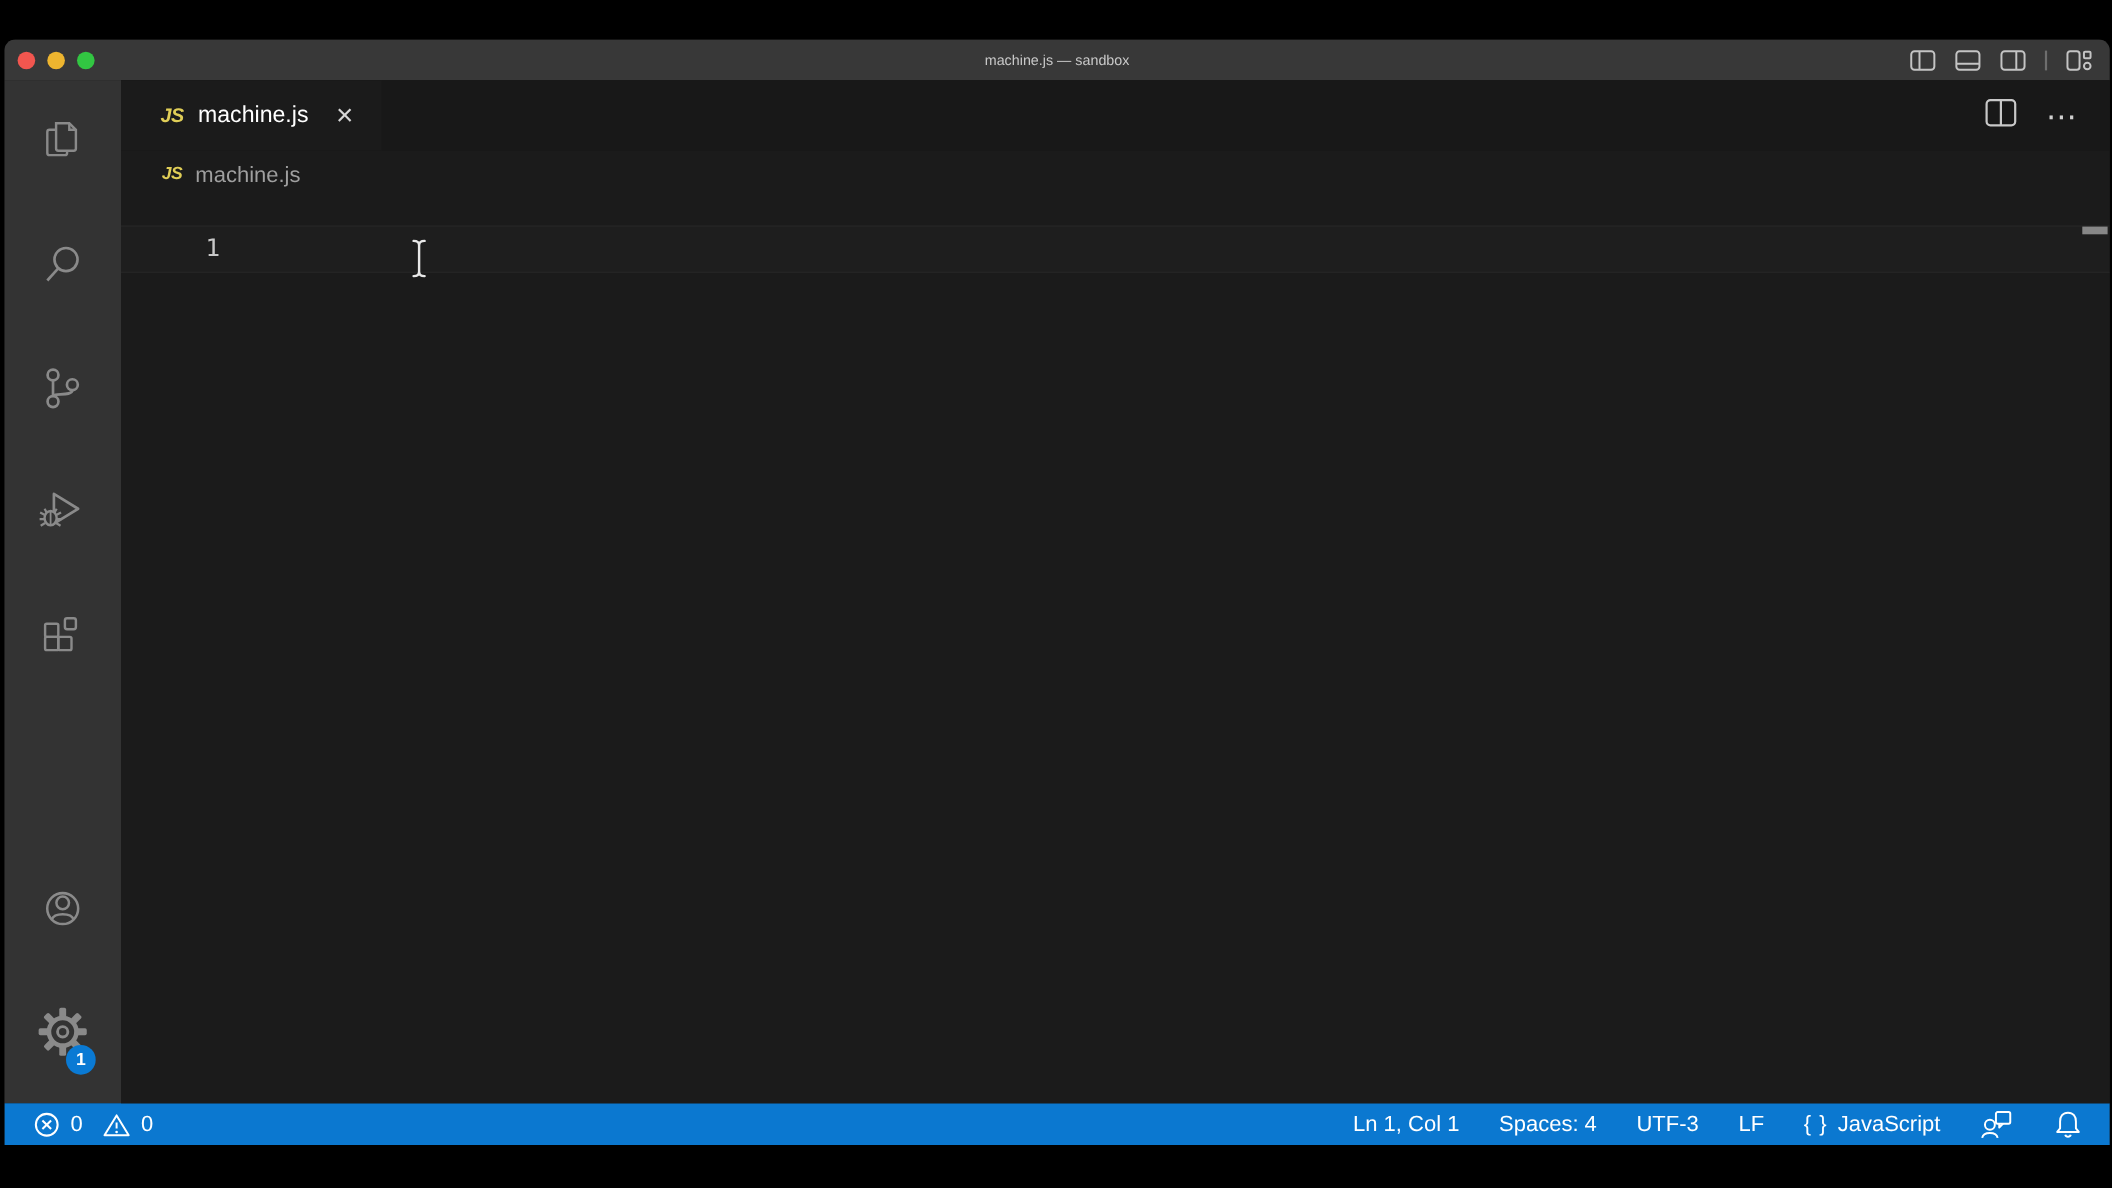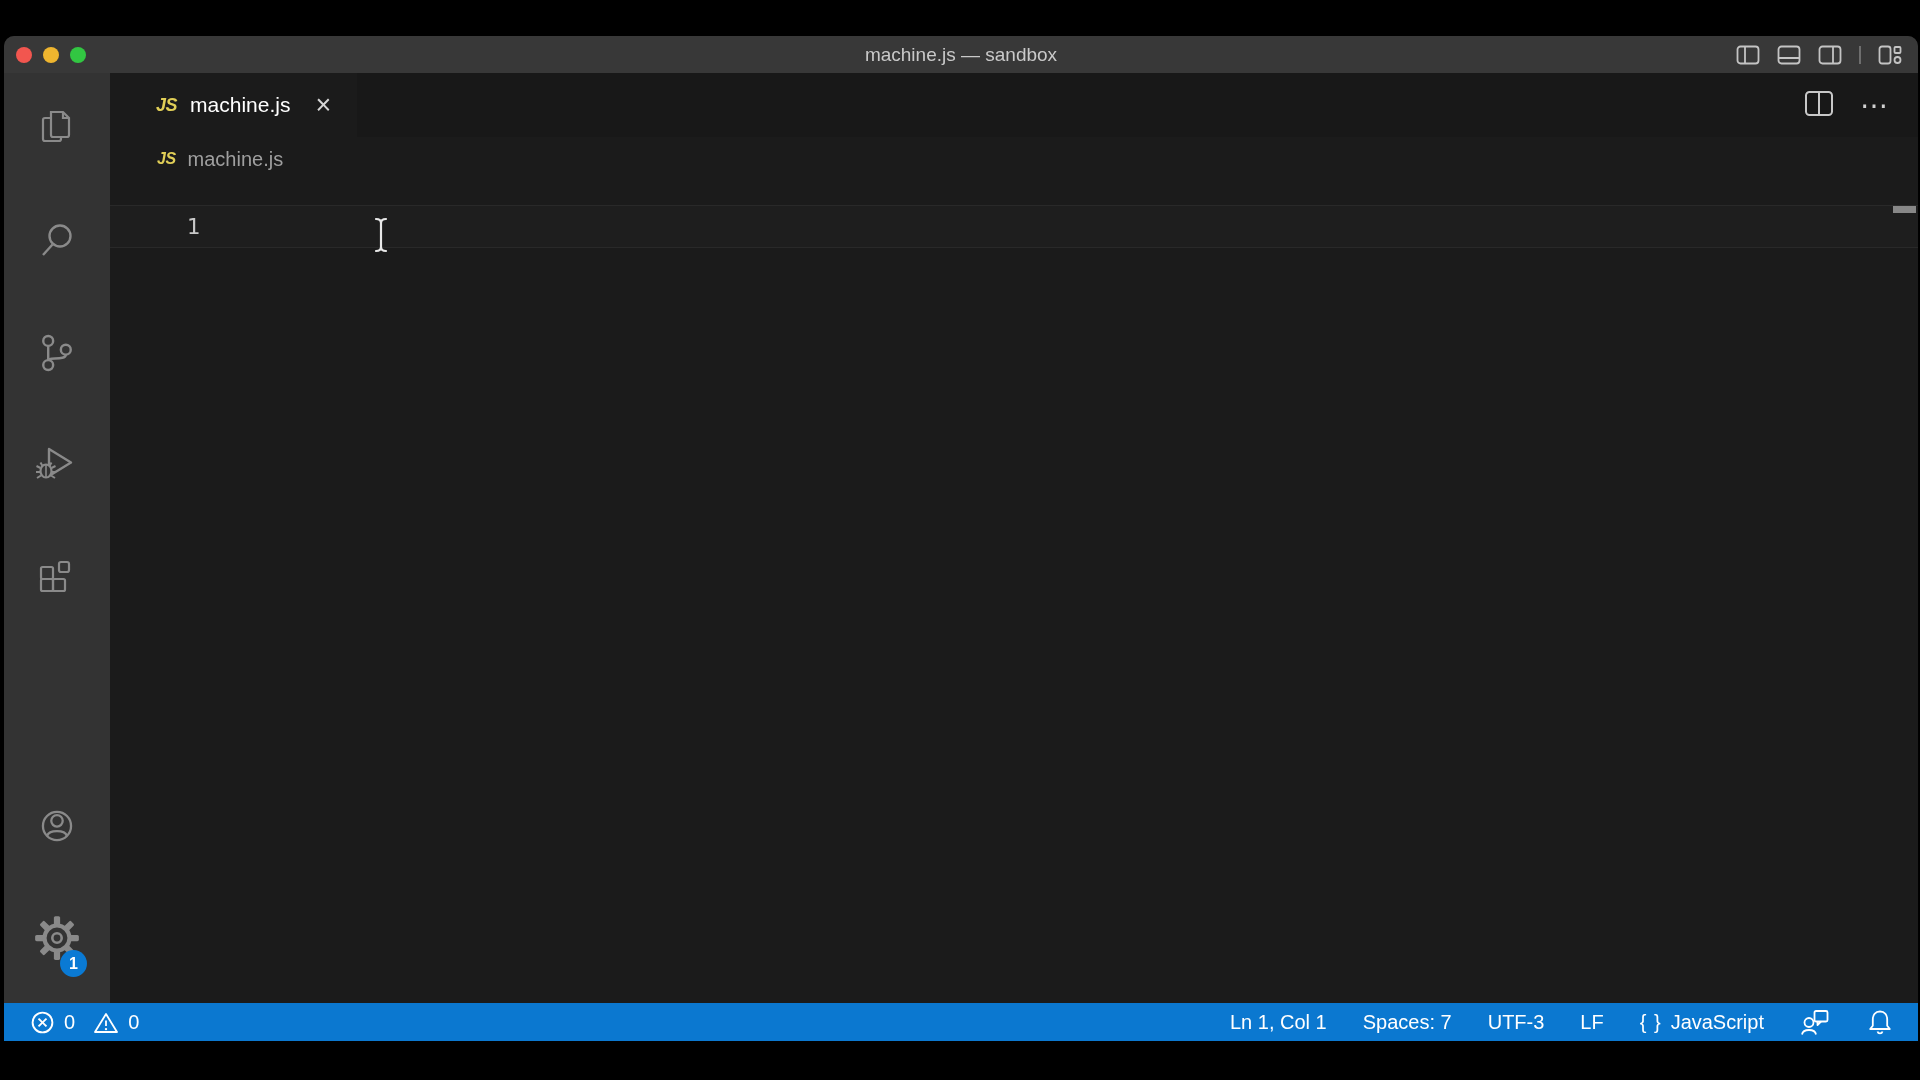--- a/index.html
+++ b/index.html
@@ -13,21 +13,21 @@
 
   
   .titlebar { flex:0 0 37px; background:#383838; position:relative;
               display:flex; align-items:center; }
   .traffic { display:flex; gap:11px; padding-left:12px; }
   .light { width:16px; height:16px; border-radius:50%; }
   .light.red    { background:#f2564f; }
   .light.yellow { background:#eeb52f; }
   .light.green  { background:#32c642; }
   .win-title { position:absolute; left:0; right:0; text-align:center;
-               color:#c9c9c9; font-size:19px; pointer-events:none; }
+               color:#c9c9c9; font-size:13px; pointer-events:none; }
   .tb-icons { position:absolute; right:16px; top:0; height:37px;
               display:flex; align-items:center; gap:17px; }
   .tb-sep { width:2px; height:18px; background:#6e6e6e; }
   .tb-icons svg { display:block; }
 
   
   .content { flex:1; display:flex; min-height:0; }
 
   .activitybar { flex:0 0 106px; background:#333333; display:flex;
                  flex-direction:column; align-items:center; }
@@ -41,21 +41,21 @@
 
   .main { flex:1; display:flex; flex-direction:column; position:relative;
           background:#1b1b1b; min-width:0; }
 
   
   .tabstrip { flex:0 0 64px; background:#181818; display:flex;
               align-items:stretch; justify-content:space-between; }
   .tab { background:#1b1b1b; display:flex; align-items:center;
          padding:0 26px 0 36px; gap:13px; }
   .js-badge { color:#e0ce57; font-weight:bold; font-style:italic;
-              font-size:18px; letter-spacing:-0.5px;margin-left:10px; }
+              font-size:18px; letter-spacing:-0.5px; }
   .tab-label { color:#ffffff; font-size:21px; }
   .tab-close { color:#d6d6d6; font-size:27px; line-height:1; margin-left:12px;
                font-weight:normal; }
   .editor-actions { display:flex; align-items:center; gap:26px; padding-right:28px; }
   .more-dots { color:#d0d0d0; font-size:28px; letter-spacing:2px; }
 
   
   .breadcrumb { flex:0 0 44px; display:flex; align-items:center;
                 padding-left:37px; gap:12px; }
   .js-badge.small { font-size:16px; }
@@ -253,21 +253,21 @@
         <svg width="26" height="25" viewBox="0 0 26 24" style="margin-left:9px">
           <path d="M13,3.5 L24,21.5 H2 Z" fill="none" stroke="#ffffff" stroke-width="1.8" stroke-linejoin="round"></path>
           <line x1="13" y1="10" x2="13" y2="15.5" stroke="#ffffff" stroke-width="1.8"></line>
           <circle cx="13" cy="18.6" r="1.2" fill="#ffffff"></circle>
         </svg>
         <span>0</span>
       </div>
     </div>
     <div class="sb-right">
       <span class="sb-item">Ln 1, Col 1</span>
-      <span class="sb-item">Spaces: 7</span>
+      <span class="sb-item">Spaces: 4</span>
       <span class="sb-item">UTF-3</span>
       <span class="sb-item">LF</span>
       <span class="sb-item">
         <span class="lang-braces">{ }</span>
         <span>JavaScript</span>
       </span>
       <span class="sb-item">
         <svg width="30" height="28" viewBox="0 0 30 28">
           <circle cx="9" cy="14.5" r="4.5" fill="none" stroke="#ffffff" stroke-width="1.8"></circle>
           <path d="M2,26.5 C3,20.5 15,20.5 16,26.5" fill="none" stroke="#ffffff" stroke-width="1.8"></path>

